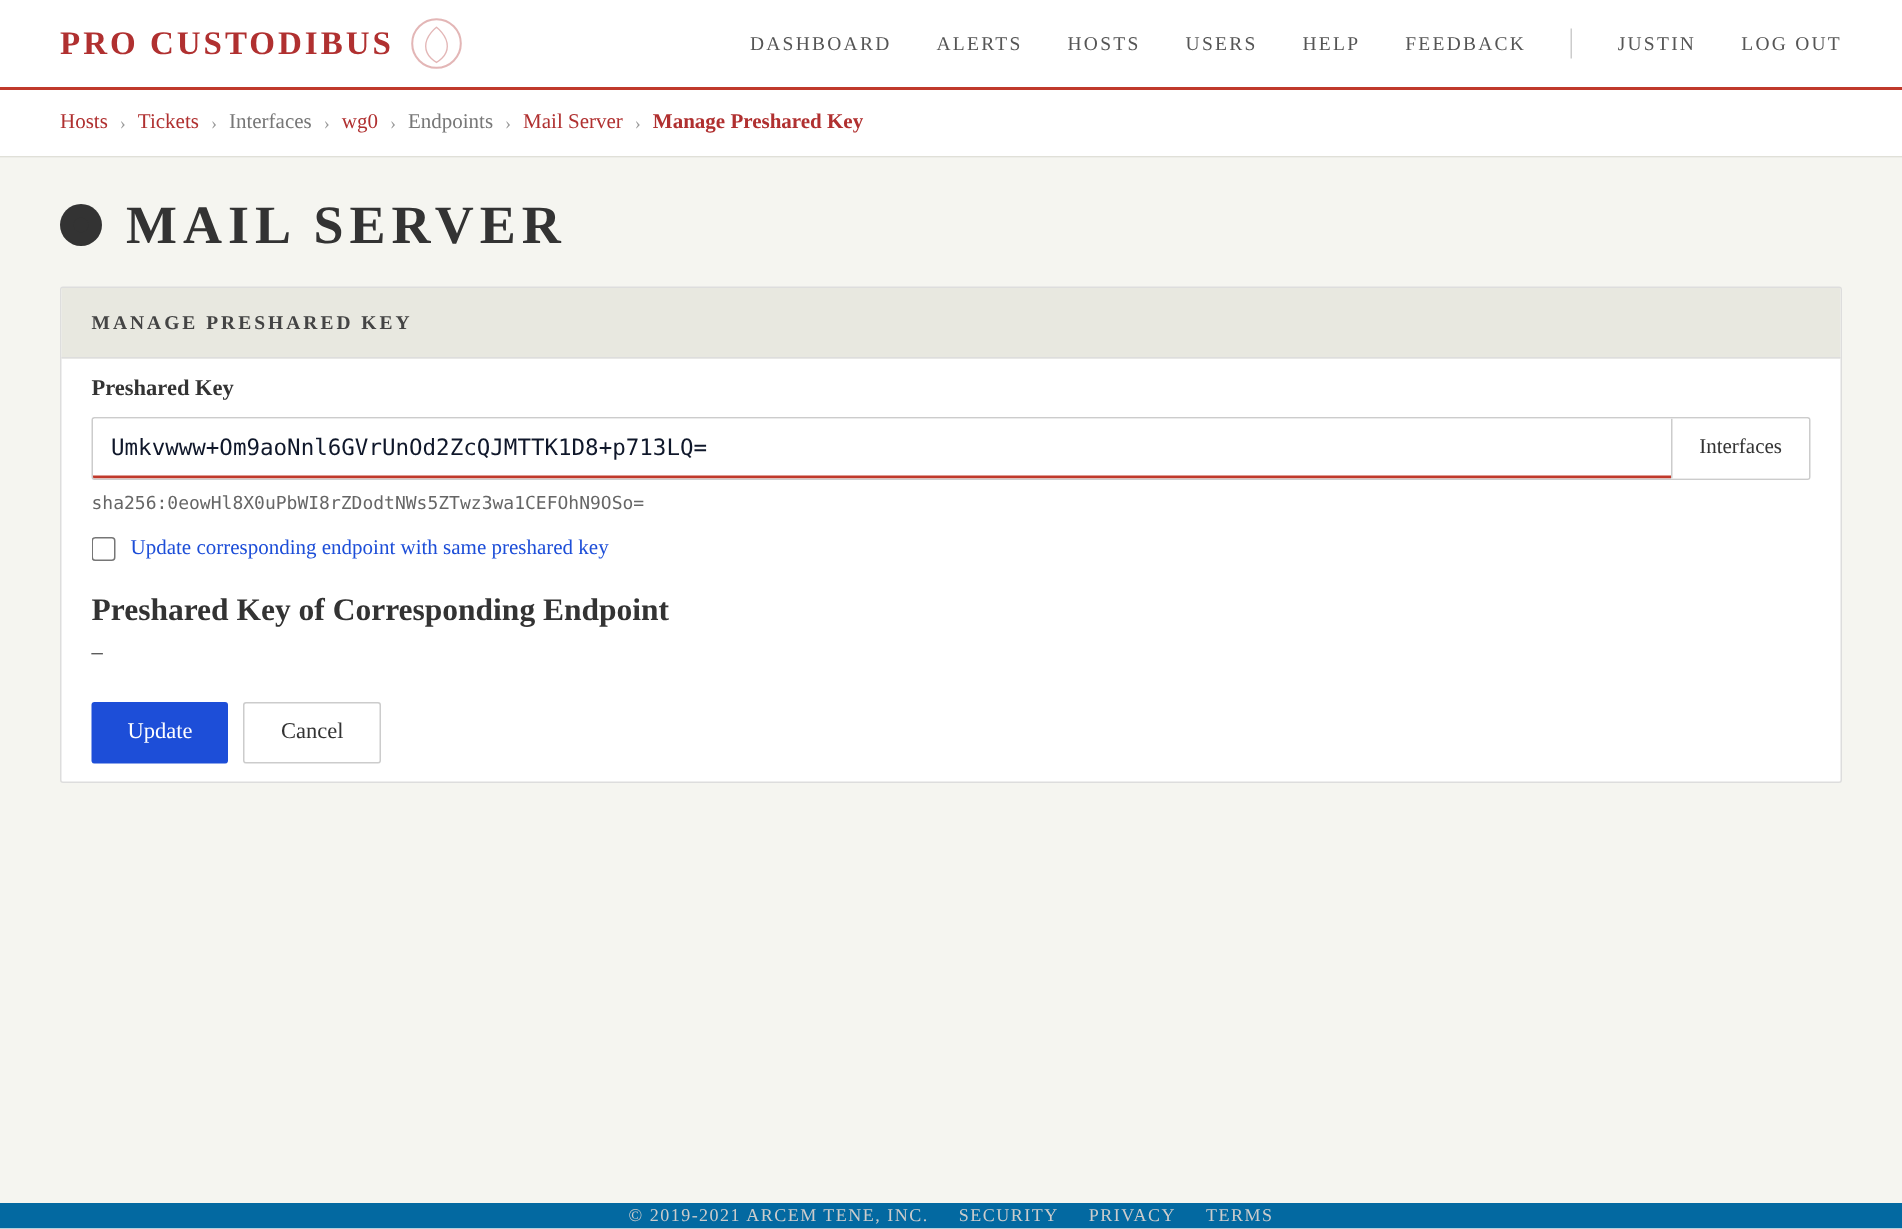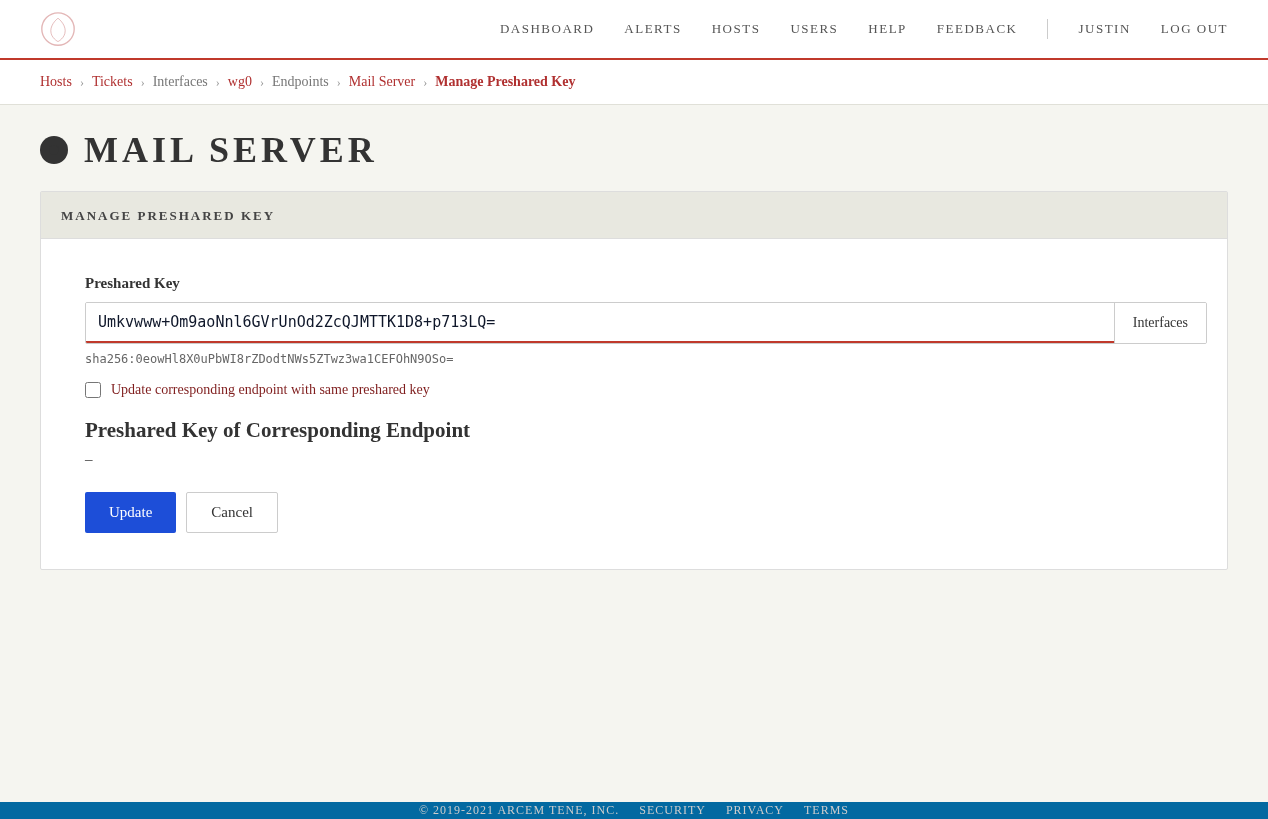--- a/index.html
+++ b/index.html
@@ -139,22 +139,21 @@
       border-bottom: 1px solid #ddd;
     }
     .card-header-title {
       font-size: 13px;
       font-weight: bold;
       letter-spacing: 2px;
       text-transform: uppercase;
       color: #444;
     }
     .card-body {
-      padding: 36px 20px;
-      margin-left: 24px;
+      padding: 12px 20px;
     }
 
     .field-label {
       font-size: 15px;
       font-weight: bold;
       color: #333;
       margin-bottom: 10px;
     }
 
     .input-row {
@@ -199,21 +198,21 @@
       gap: 10px;
       margin-bottom: 20px;
     }
     .checkbox-row input[type="checkbox"] {
       width: 16px;
       height: 16px;
       cursor: pointer;
     }
     .checkbox-label {
       font-size: 14px;
-      color: #7f1d1d;
+      color: #1d4ed8;
     }
 
     .section-label {
       font-size: 21px;
       font-weight: bold;
       color: #333;
       margin-bottom: 8px;
     }
     .section-value {
       font-size: 15px;
@@ -266,20 +265,21 @@
       text-transform: uppercase;
       letter-spacing: 1px;
       cursor: pointer;
     }
   </style>
 </head>
 <body>
 
 <header>
   <div class="logo-area">
+    <span class="logo-text">PRO CUSTODIBUS</span>
     <svg class="logo-icon" viewBox="0 0 40 40">
       <circle cx="20" cy="20" r="18" fill="none" stroke="#b03030" stroke-width="1.5" opacity="0.5"></circle>
       <path d="M20 8 C20 8, 28 14, 28 22 C28 30, 20 34, 20 34 C20 34, 12 30, 12 22 C12 14, 20 8, 20 8Z" fill="none" stroke="#b03030" stroke-width="1" opacity="0.5"></path>
     </svg>
   </div>
   <nav>
     <a class="nav-link">DASHBOARD</a>
     <a class="nav-link">ALERTS</a>
     <a class="nav-link">HOSTS</a>
     <a class="nav-link">USERS</a>

